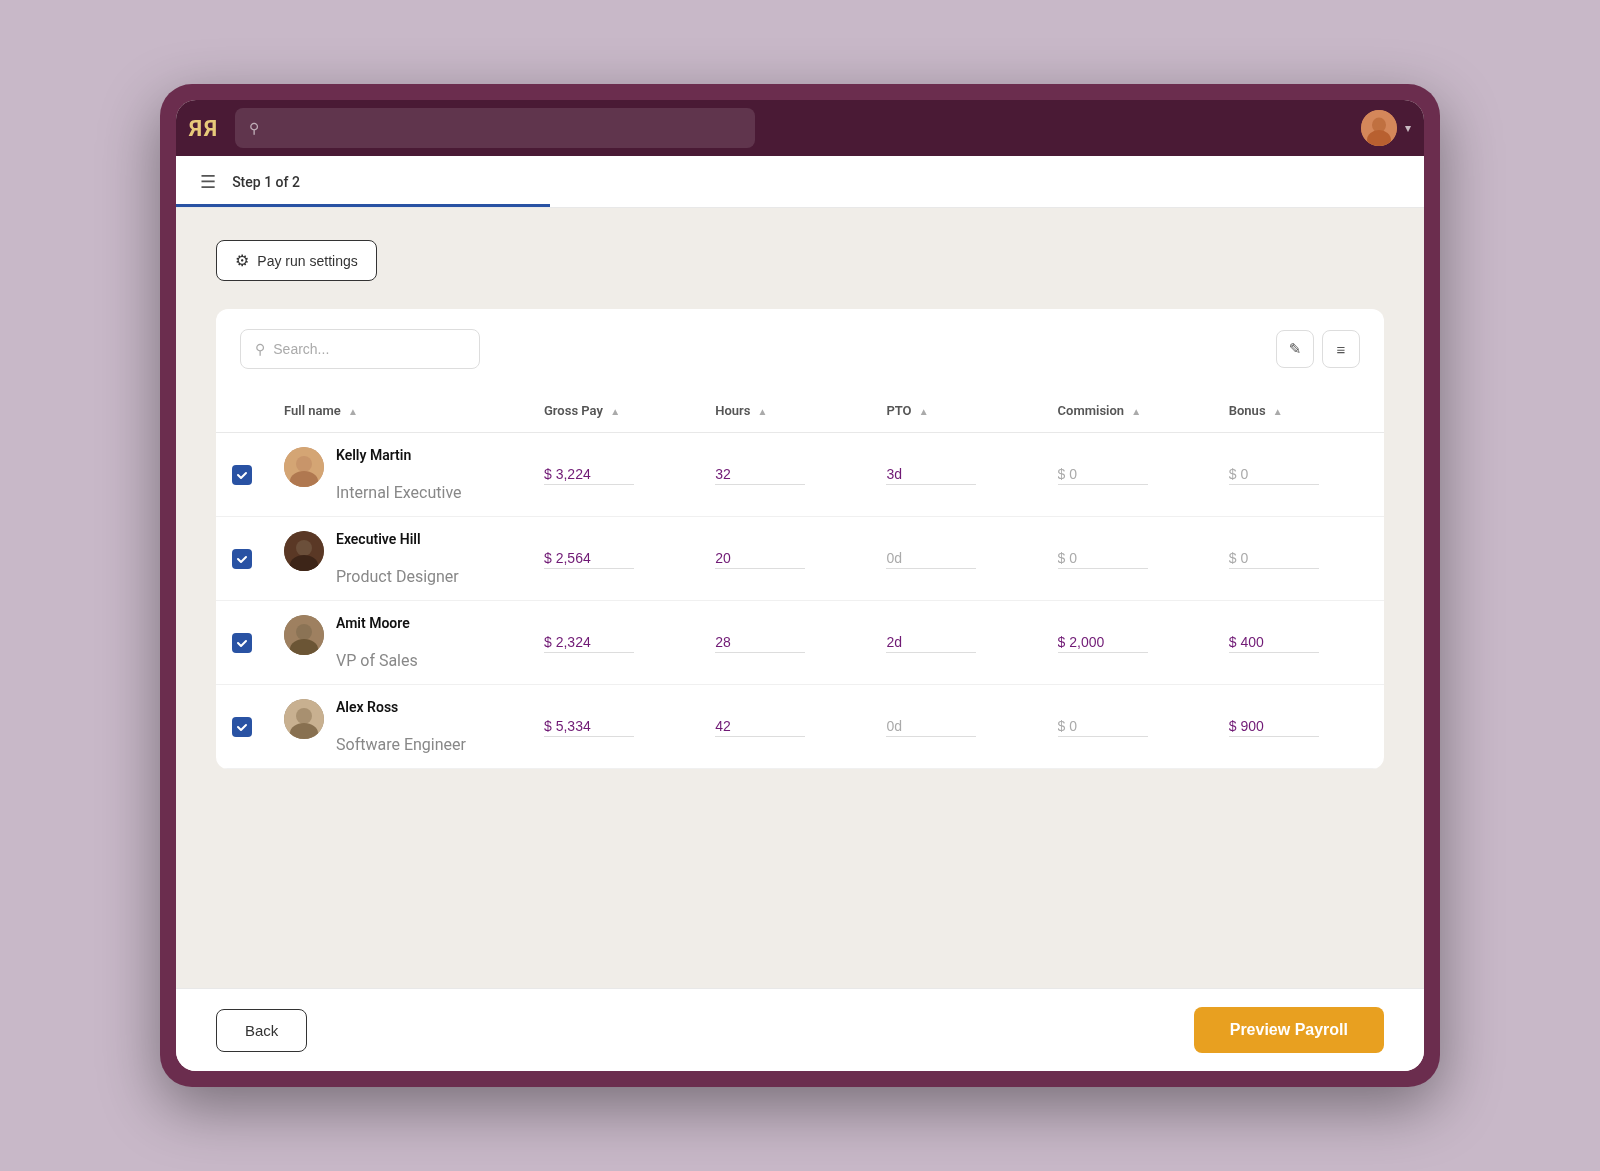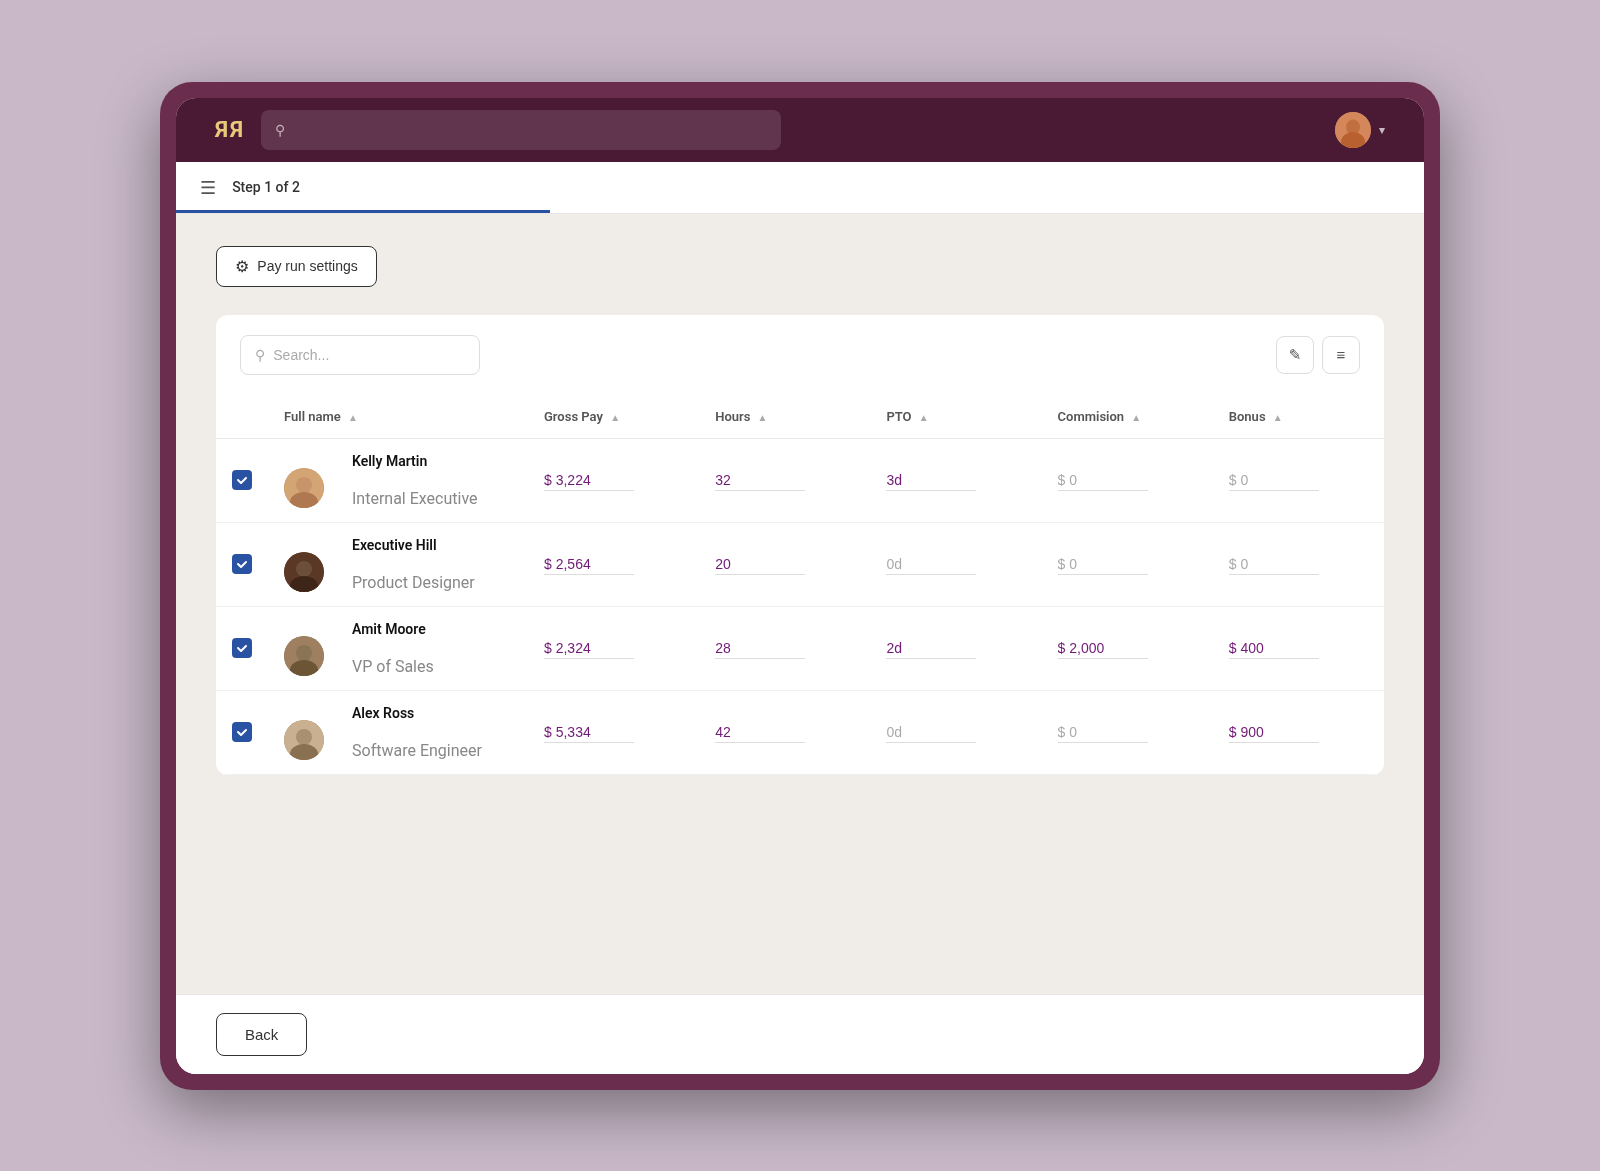--- a/index.html
+++ b/index.html
@@ -21,22 +21,22 @@
     .device-inner {
       background: #f0ede8;
       border-radius: 20px;
       overflow: hidden;
     }
     
     .top-bar {
       background: #4a1a35;
       display: flex;
       align-items: center;
-      padding: 0 39px;
-      height: 64px;
+      padding: 0 13px;
+      height: 56px;
       gap: 16px;
     }
     .logo {
       color: #e8c97a;
       font-size: 22px;
       font-weight: bold;
       letter-spacing: 2px;
       flex-shrink: 0;
     }
     .search-bar {
@@ -236,22 +236,22 @@
       background: #2952a3;
       border-radius: 4px;
       display: flex;
       align-items: center;
       justify-content: center;
       cursor: pointer;
     }
     .checkbox svg { width: 12px; height: 12px; }
     .employee-cell {
       display: flex;
-      align-items: flex-end;
-      gap: 28px;
+      align-items: flex-start;
+      gap: 12px;
     }
     .emp-avatar {
       width: 40px;
       height: 40px;
       border-radius: 50%;
       overflow: hidden;
       flex-shrink: 0;
       background: #ddd;
       display: flex;
       align-items: center;
@@ -488,16 +488,17 @@
                 <td><input class="pay-input dim" value="$ 0" style=""></td>
                 <td><input class="pay-input " value="$ 900" style=""></td>
               </tr>
             </tbody>
         </table>
       </div>
     </div>
 
     <div class="bottom-bar">
       <button class="back-btn">Back</button>
+      <button class="preview-btn">Preview Payroll</button>
     </div>
 
   </div>
 </div>
 
 </body></html>

